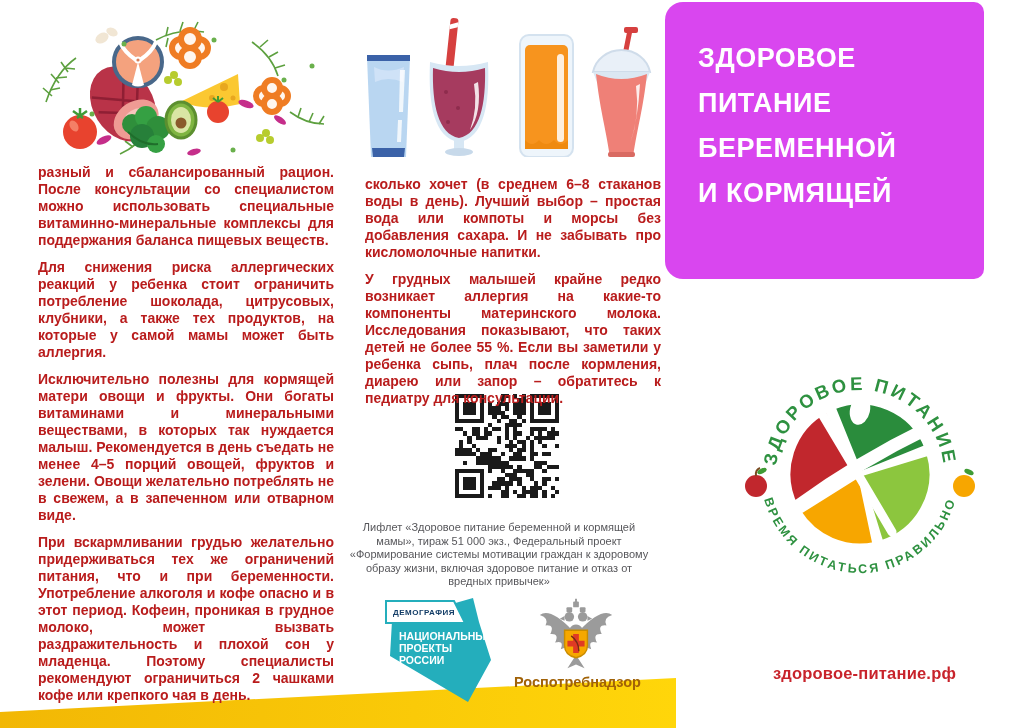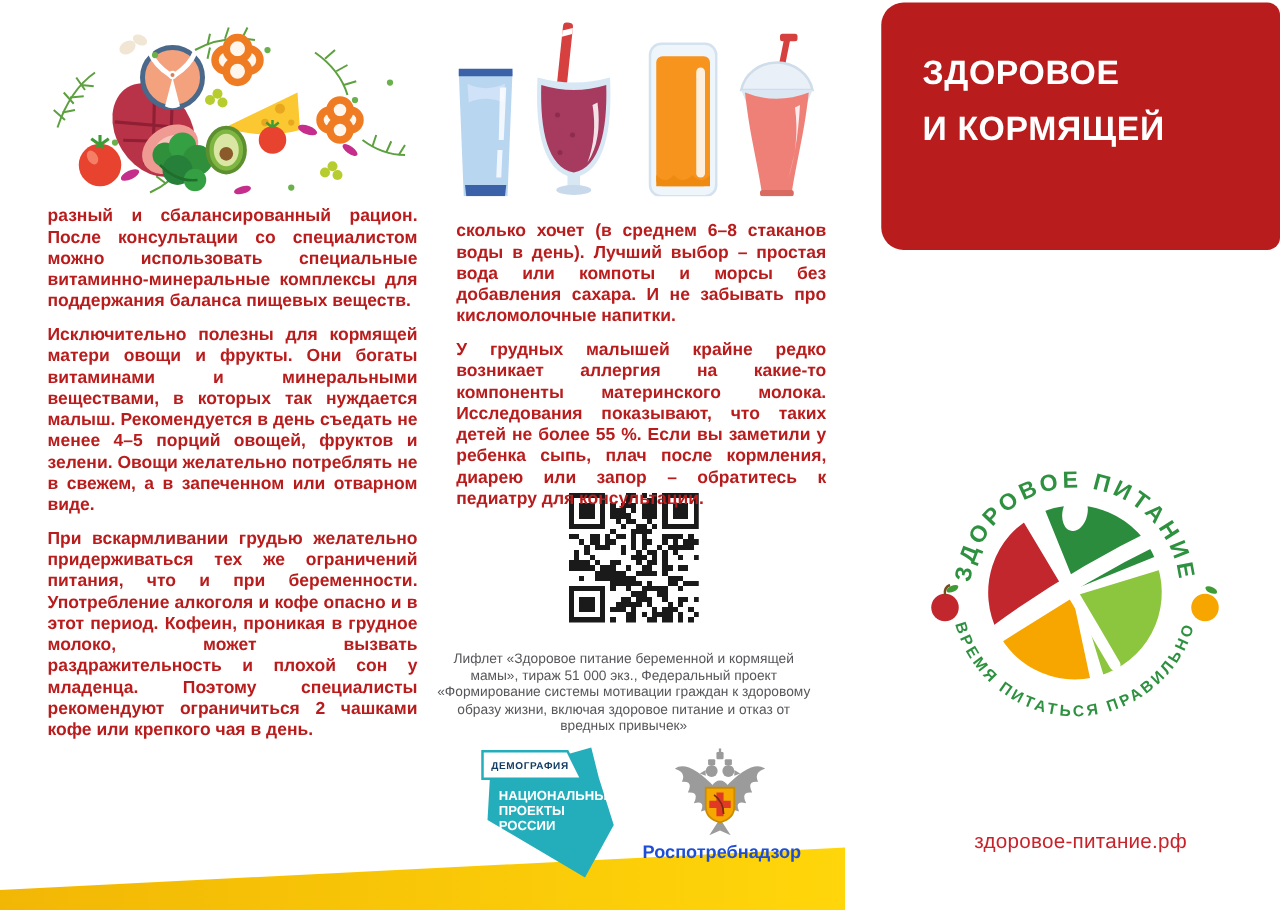--- a/index.html
+++ b/index.html
@@ -3,29 +3,29 @@
 <meta charset="utf-8">
 <style>
   html,body{margin:0;padding:0;}
   body{width:1024px;height:728px;position:relative;overflow:hidden;background:#ffffff;
        font-family:"Liberation Sans","DejaVu Sans",sans-serif;}
   .abs{position:absolute;}
   
   .col{width:296px;color:#b91c1c;font-size:14px;line-height:17px;text-align:justify;font-weight:bold;}
   .col p{margin:0 0 10px 0;}
   
-  .green-block{left:705px;top:2px;width:319px;height:198px;background:#b91c1c;
+  .green-block{left:665px;top:2px;width:319px;height:277px;background:#d946ef;
                border-radius:18px 10px 10px 18px;box-sizing:border-box;padding:34px 0 0 33px;}
   .green-block .t-line{display:block;color:#ffffff;font-weight:bold;font-size:27px;line-height:45px;letter-spacing:.5px;}
   
   .caption{left:349px;top:521px;width:300px;text-align:center;color:#57575b;font-size:11px;line-height:13.5px;}
   
-  .website{left:705px;top:664px;width:319px;text-align:center;color:#c8232b;font-weight:normal;font-size:16.5px;letter-spacing:.2px;}
+  .website{left:705px;top:664px;width:319px;text-align:center;color:#c8232b;font-weight:bold;font-size:16.5px;letter-spacing:.2px;}
   
-  .rpn-label{left:505px;top:674px;width:145px;text-align:center;color:#1d4ed8;font-weight:bold;font-size:14.5px;}
+  .rpn-label{left:505px;top:674px;width:145px;text-align:center;color:#a16207;font-weight:bold;font-size:14.5px;}
   svg text{font-family:"Liberation Sans","DejaVu Sans",sans-serif;}
 </style>
 </head>
 <body>
 
 <svg class="abs" style="left:0;top:0;width:1024px;height:728px;z-index:1;pointer-events:none;" viewBox="0 0 1024 728">
   <defs>
     <linearGradient id="yg" x1="0" y1="0" x2="1" y2="0">
       <stop offset="0" stop-color="#f2b705"></stop>
         <stop offset="1" stop-color="#ffd60a"></stop>
@@ -122,20 +122,21 @@
       <circle cx="186" cy="28" r="2.5"></circle>
       <circle cx="256" cy="68" r="2.5"></circle>
     <circle cx="64" cy="102" r="2.5"></circle>
       <circle cx="205" cy="138" r="2.5"></circle>
       <circle cx="284" cy="54" r="2.5"></circle>
   </g>
 </svg>
 
 <div class="abs col" style="left:38px;top:164px;z-index:2;">
   <p>разный и сбалансированный рацион. После консультации со специалистом можно использовать специальные витаминно-минеральные комплексы для поддержания баланса пищевых веществ.</p>
+  <p>Для снижения риска аллергических реакций у ребенка стоит ограничить потребление шоколада, цитрусовых, клубники, а также тех продуктов, на которые у самой мамы может быть аллергия.</p>
   <p>Исключительно полезны для кормящей матери овощи и фрукты. Они богаты витаминами и минеральными веществами, в которых так нуждается малыш. Рекомендуется в день съедать не менее 4–5 порций овощей, фруктов и зелени. Овощи желательно потреблять не в свежем, а в запеченном или отварном виде.</p>
   <p>При вскармливании грудью желательно придерживаться тех же ограничений питания, что и при беременности. Употребление алкоголя и кофе опасно и в этот период. Кофеин, проникая в грудное молоко, может вызвать раздражительность и плохой сон у младенца. Поэтому специалисты рекомендуют ограничиться 2 чашками кофе или крепкого чая в день.</p>
 </div>
 
 <svg class="abs" style="left:362px;top:12px;width:290px;height:145px;" viewBox="0 0 290 145">
   <g>
     <polygon points="5,45 48,45 44,145 9,145" fill="#b9d6f1"></polygon>
     <rect x="5" y="43" width="43" height="6" fill="#3b62a8"></rect>
     <polygon points="10,136 43,136 42,145 11,145" fill="#3b62a8"></polygon>
     <path d="M12,55 Q26,62 42,55 L41,70 Q26,64 13,70 Z" fill="#cfe2f7"></path>
@@ -436,20 +437,22 @@
   <g>
     <path d="M33,38 h24 v16 q0,10 -12,13 q-12,-3 -12,-13 Z" fill="#f6a800" stroke="#c98c00" stroke-width="1.5"></path>
     <path d="M42,42 h6 v7 h6 v6 h-6 v7 h-6 v-7 h-6 v-6 h6 Z" fill="#e03a24"></path>
     <path d="M40,44 q8,6 8,16" stroke="#7a2a16" stroke-width="1.5" fill="none"></path>
   </g>
 </svg>
 <div class="abs rpn-label" style="z-index:3;">Роспотребнадзор</div>
 
 <div class="abs green-block">
   <span class="t-line">ЗДОРОВОЕ</span>
+  <span class="t-line">ПИТАНИЕ</span>
+  <span class="t-line">БЕРЕМЕННОЙ</span>
   <span class="t-line">И КОРМЯЩЕЙ</span>
 </div>
 
 <svg class="abs" style="left:740px;top:352px;width:240px;height:250px;" viewBox="0 0 240 250">
   <defs>
     <path id="arcTop" d="M36,122 A84,84 0 0 1 204,122" fill="none"></path>
     <path id="arcBottom" d="M21,122 A99,99 0 0 0 219,122" fill="none"></path>
   </defs>
   <g stroke="#ffffff" stroke-width="5" stroke-linejoin="round">
     <path d="M120,122 L135,192.4 A72,72 0 0 1 58.9,160.2 Z" fill="#f7a600"></path>

